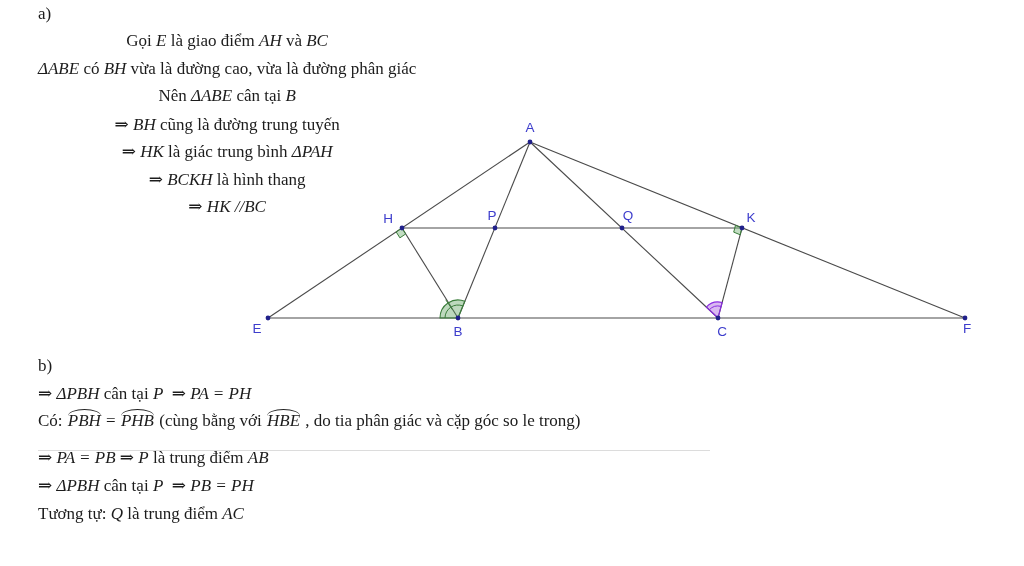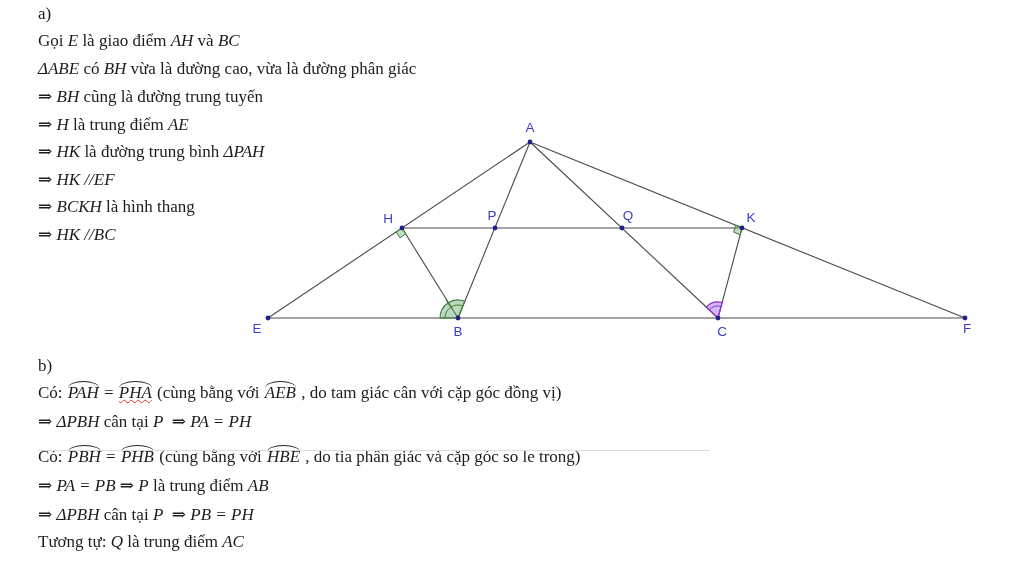--- a/index.html
+++ b/index.html
@@ -2,21 +2,21 @@
 <html><head>
 <meta charset="utf-8">
 <style>
   html,body{margin:0;padding:0;background:#fff;}
   .canvas{
     position:relative;width:1024px;height:566px;background:#ffffff;overflow:hidden;
     font-family:"Liberation Serif","DejaVu Serif",serif;color:#1c1c1c;font-size:17px;
   }
   .textcol{position:absolute;left:38px;}
   .sec-label{height:27px;}
-  .sec-a .tline{height:27.5px;white-space:pre;}
+  .sec-a .tline{height:27.5px;white-space:pre;text-align:center;}
   .sec-b .tline{height:28.4px;white-space:pre;}
   .sec-b .tline:nth-child(3){margin-top:7px;}
   .s-var{font-style:italic;}
   .s-hat{font-style:italic;position:relative;padding:0 1px;display:inline-block;}
   .s-hat::before{
     content:"";position:absolute;left:1px;right:1px;top:-2px;height:6px;
     border-top:1.4px solid #222;
     border-radius:50% 50% 0 0 / 100% 100% 0 0;
   }
   .s-sq{text-decoration-line:underline;text-decoration-style:wavy;text-decoration-color:#e03030;text-decoration-thickness:1px;}
@@ -27,33 +27,31 @@
 </head>
 <body>
 
 <div class="canvas">
 
   <div class="textcol" style="top:4px;">
     <div class="sec-label">a)</div>
     <div class="sec-a">
         <div class="tline"><span>Gọi </span><span class="s-var">E</span><span> là giao điểm </span><span class="s-var">AH</span><span> và </span><span class="s-var">BC</span></div>
         <div class="tline"><span class="s-var">ΔABE</span><span> có </span><span class="s-var">BH</span><span> vừa là đường cao, vừa là đường phân giác</span></div>
+        <div class="tline"><span>Nên </span><span class="s-var">ΔABE</span><span> cân tại </span><span class="s-var">B</span></div>
         <div class="tline"><span>⇒ </span><span class="s-var">BH</span><span> cũng là đường trung tuyến</span></div>
-        <div class="tline"><span>⇒ </span><span class="s-var">H</span><span> là trung điểm </span><span class="s-var">AE</span></div>
-        <div class="tline"><span>⇒ </span><span class="s-var">HK</span><span> là đường trung bình </span><span class="s-var">ΔPAH</span></div>
-        <div class="tline"><span>⇒ </span><span class="s-var">HK //EF</span></div>
+        <div class="tline"><span>⇒ </span><span class="s-var">HK</span><span> là giác trung bình </span><span class="s-var">ΔPAH</span></div>
         <div class="tline"><span>⇒ </span><span class="s-var">BCKH</span><span> là hình thang</span></div>
         <div class="tline"><span>⇒ </span><span class="s-var">HK //BC</span></div>
       </div>
   </div>
 
   <div class="textcol" style="top:356px;">
     <div class="sec-label">b)</div>
     <div class="sec-b">
-        <div class="tline"><span>Có: </span><span class="s-var s-hat">PAH</span><span> = </span><span class="s-var s-hat s-sq">PHA</span><span> (cùng bằng với </span><span class="s-var s-hat">AEB</span><span> , do tam giác cân với cặp góc đồng vị)</span></div>
         <div class="tline"><span>⇒ </span><span class="s-var">ΔPBH</span><span> cân tại </span><span class="s-var">P</span><span>  ⇒ </span><span class="s-var">PA = PH</span></div>
         <div class="tline"><span>Có: </span><span class="s-var s-hat">PBH</span><span> = </span><span class="s-var s-hat">PHB</span><span> (cùng bằng với </span><span class="s-var s-hat">HBE</span><span> , do tia phân giác và cặp góc so le trong)</span></div>
         <div class="tline"><span>⇒ </span><span class="s-var">PA = PB</span><span> ⇒ </span><span class="s-var">P</span><span> là trung điểm </span><span class="s-var">AB</span></div>
         <div class="tline"><span>⇒ </span><span class="s-var">ΔPBH</span><span> cân tại </span><span class="s-var">P</span><span>  ⇒ </span><span class="s-var">PB = PH</span></div>
         <div class="tline"><span>Tương tự: </span><span class="s-var">Q</span><span> là trung điểm </span><span class="s-var">AC</span></div>
       </div>
   </div>
 
   <div class="divider"></div>
 

